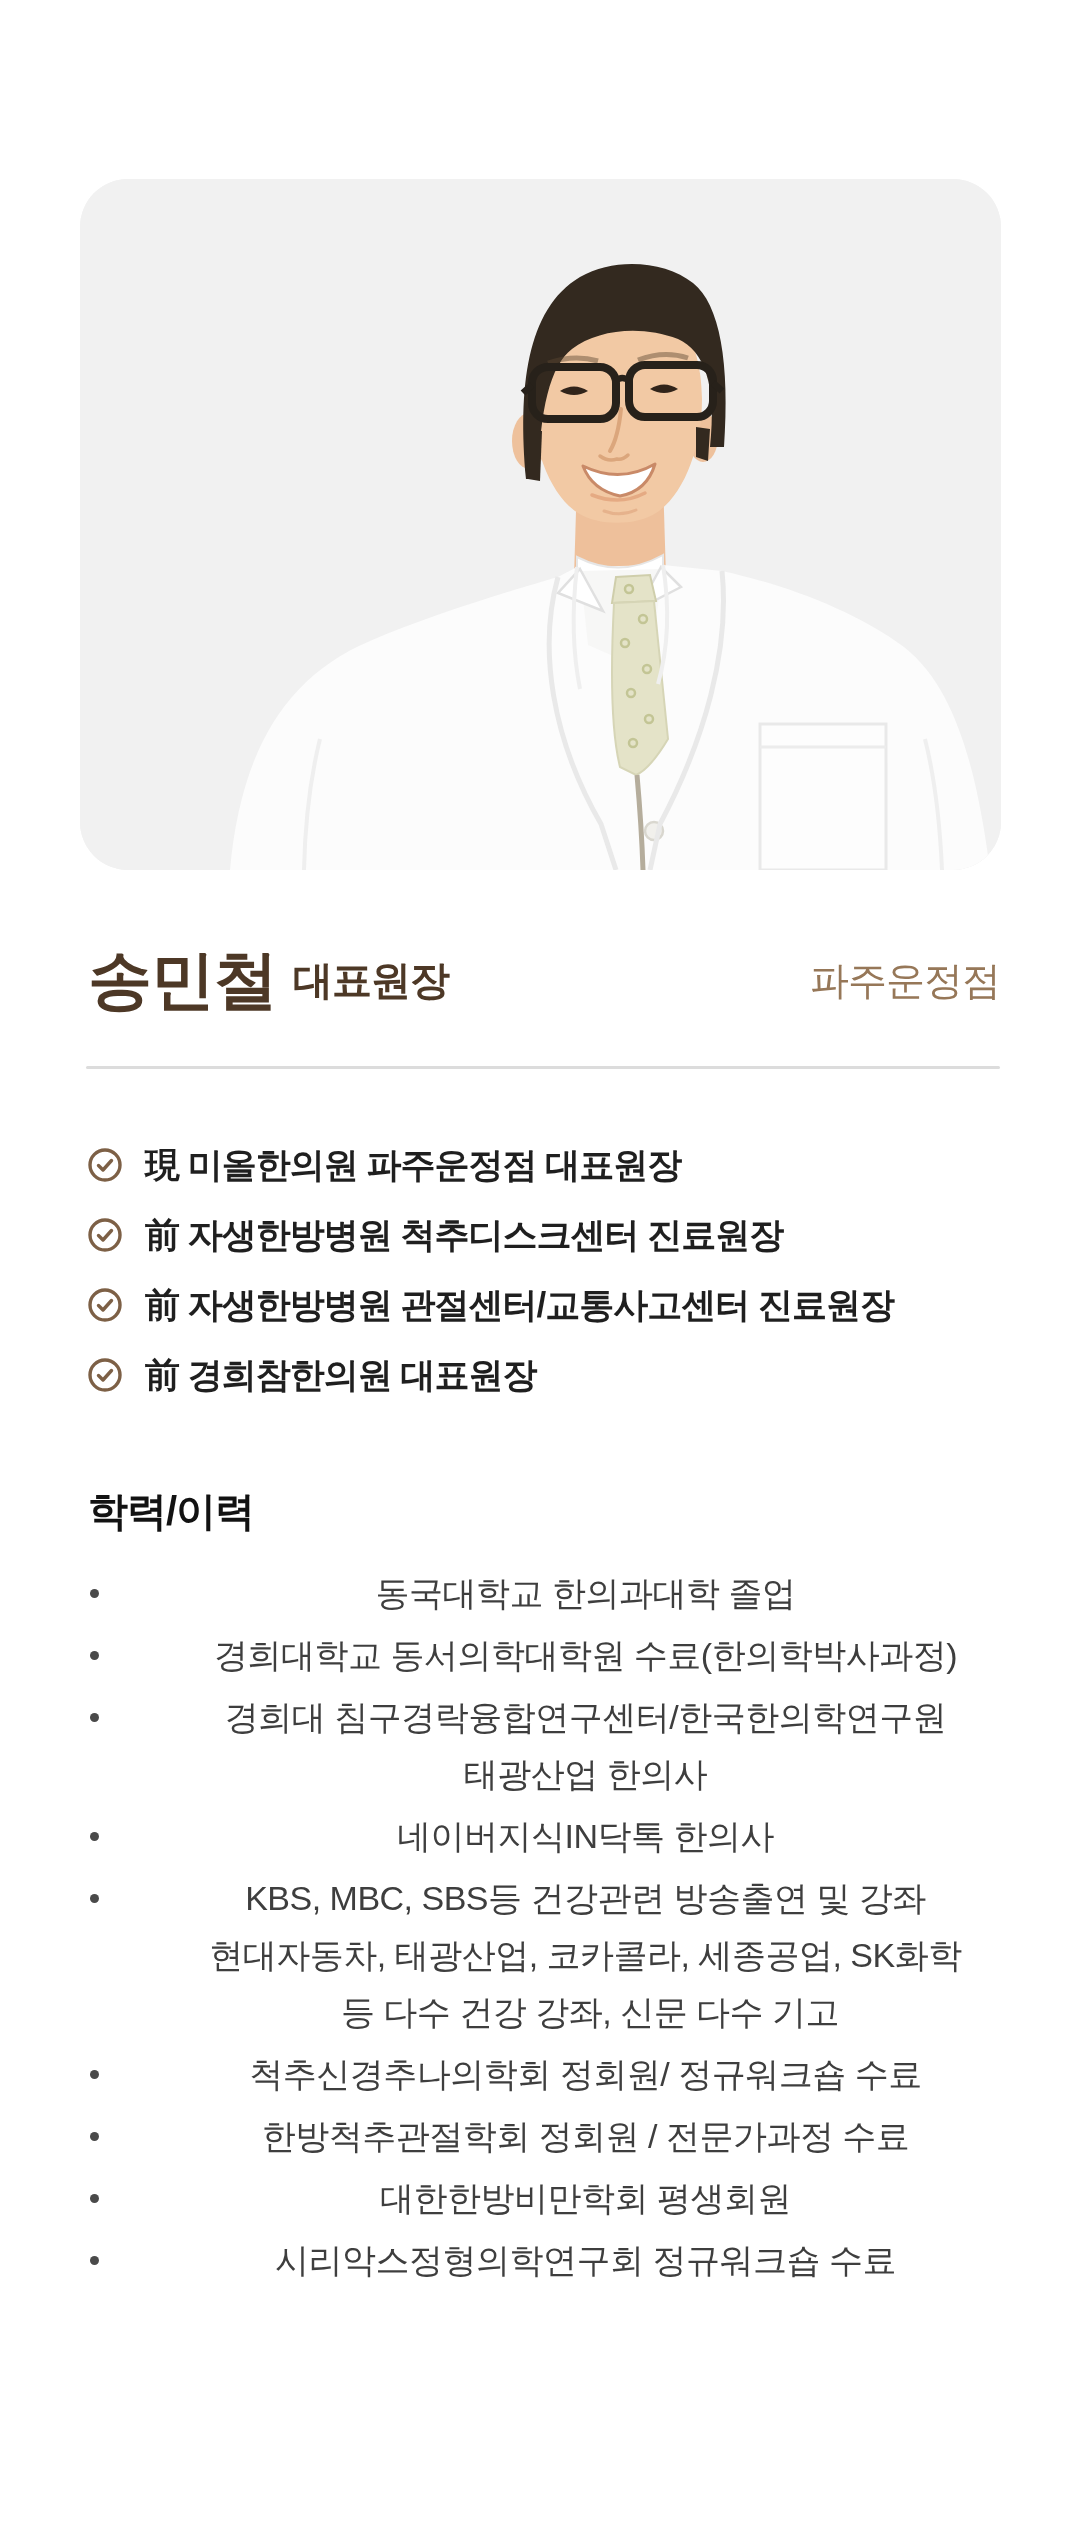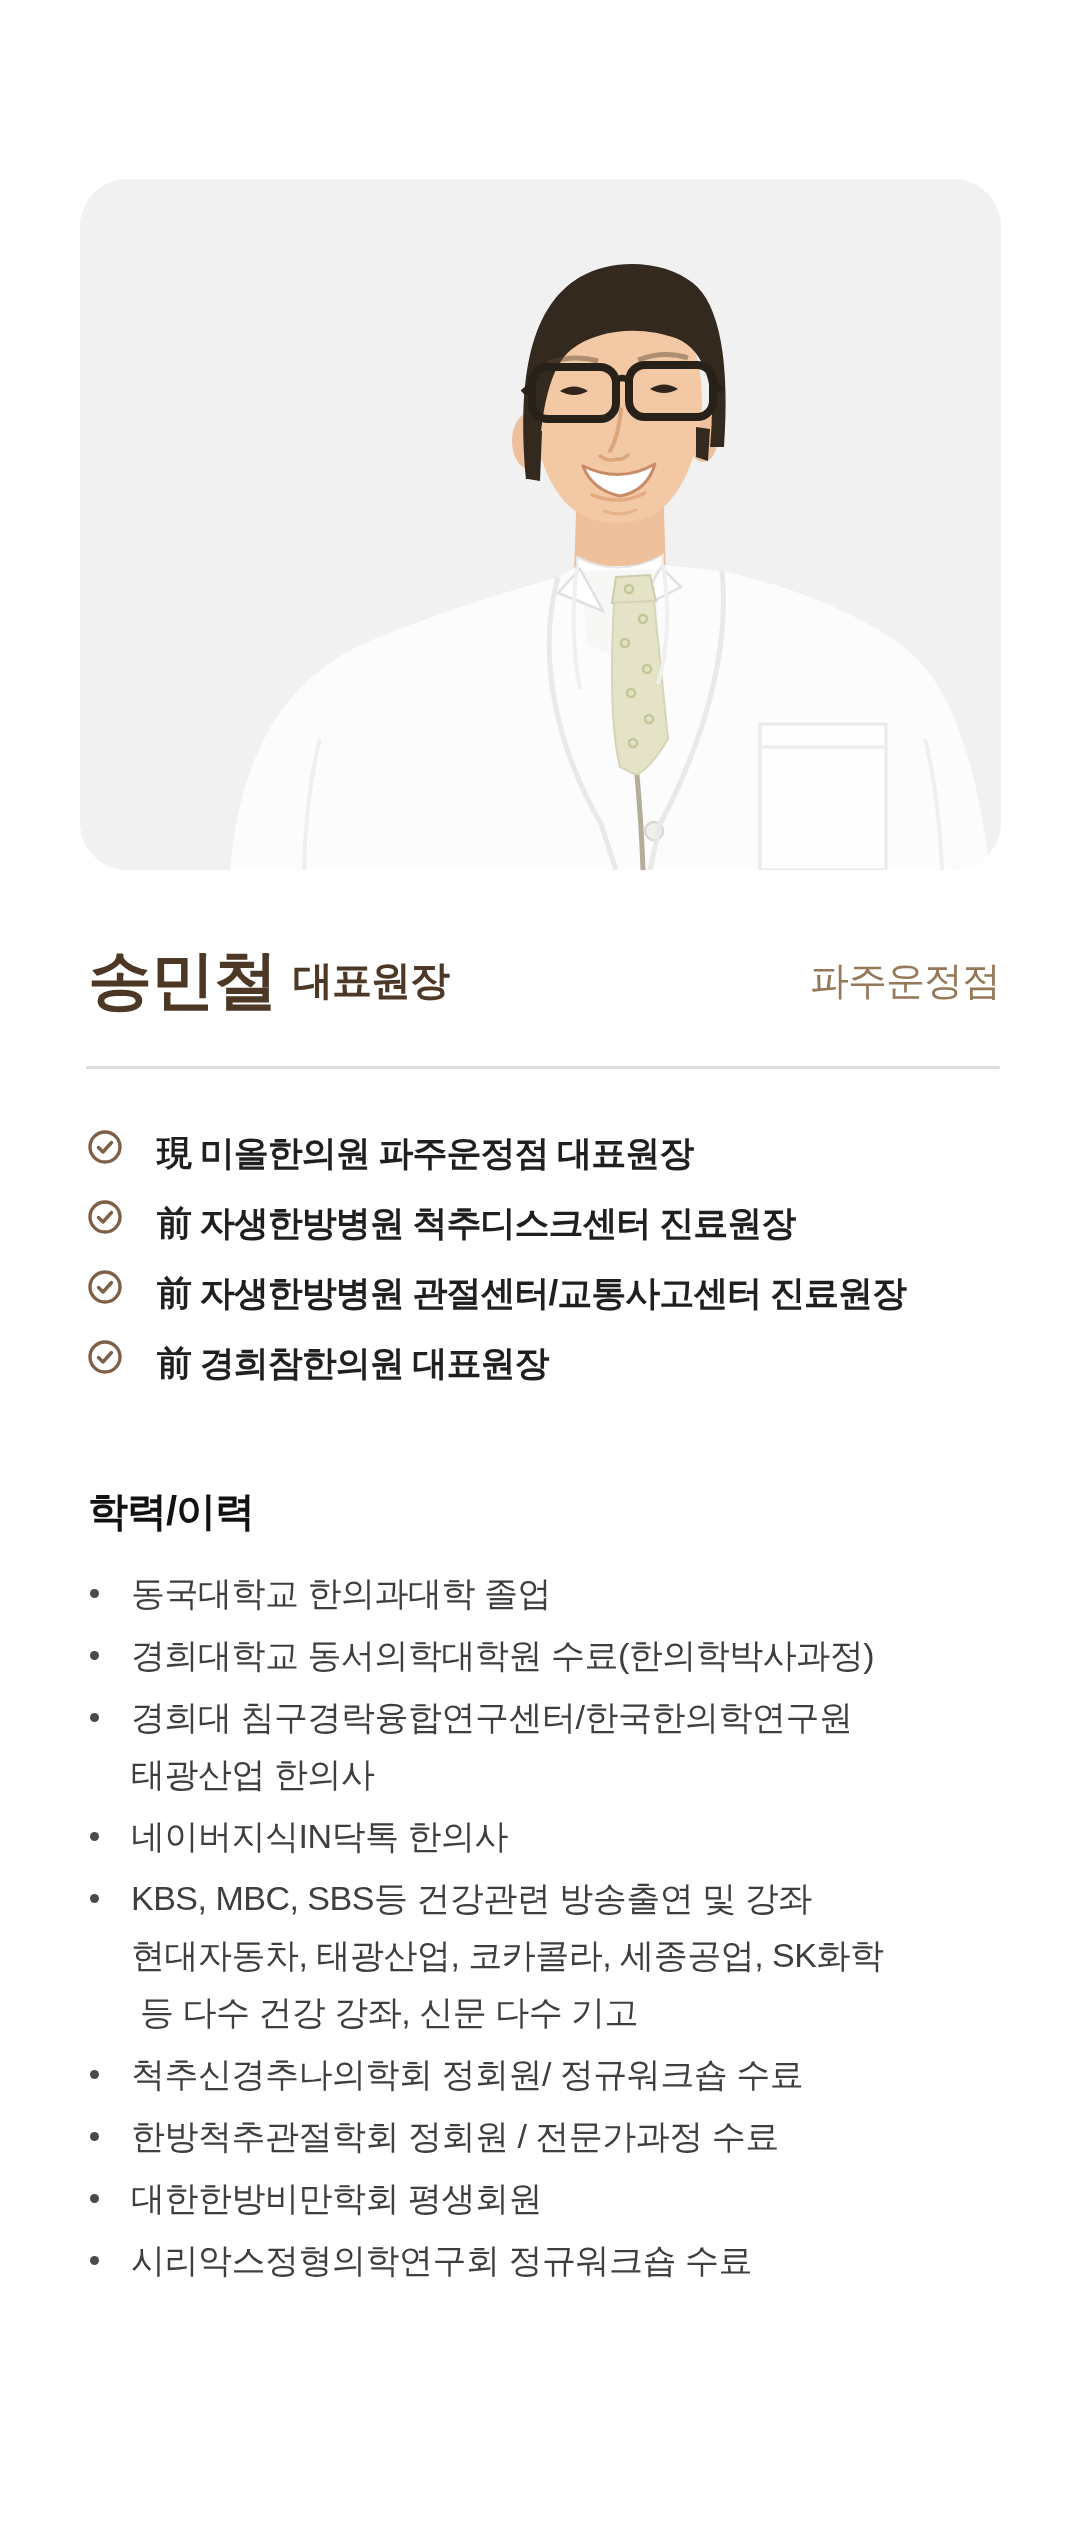--- a/index.html
+++ b/index.html
@@ -41,21 +41,21 @@
   .divider{
     position:absolute;left:86px;right:80px;top:1066px;
     height:3px;background:#dcdcdc;border-radius:2px;
   }
 
   
   .highlights{
     position:absolute;left:88px;right:60px;top:1130px;
   }
   .highlight-item{
-    display:flex;align-items:flex-start;height:70px;gap:12px;
+    display:flex;align-items:center;height:70px;
   }
   .check-wrap{width:34px;height:34px;margin-right:23px;flex:0 0 auto;}
   .highlight-text{
     font-size:35px;font-weight:600;color:#1f1f1f;
     letter-spacing:-1px;white-space:nowrap;
   }
 
   
   .history-heading{
     position:absolute;left:88px;top:1491px;
@@ -64,21 +64,21 @@
   }
   .history-list{
     position:absolute;left:88px;right:40px;top:1565px;
   }
   .history-item{display:flex;margin-bottom:5px;}
   .dot-col{width:43px;flex:0 0 auto;position:relative;}
   .bullet-dot{
     position:absolute;left:2px;top:24px;
     width:9px;height:9px;border-radius:50%;background:#4a4a4a;
   }
-  .line-col{flex:1;}
+  .line-col{flex:1;text-align:center;}
   .history-line{
     font-size:34px;font-weight:400;color:#3e3e3e;
     line-height:57px;letter-spacing:-0.5px;white-space:pre-wrap;
   }
 </style>
 </head>
 <body>
 
 <div class="page">
 

